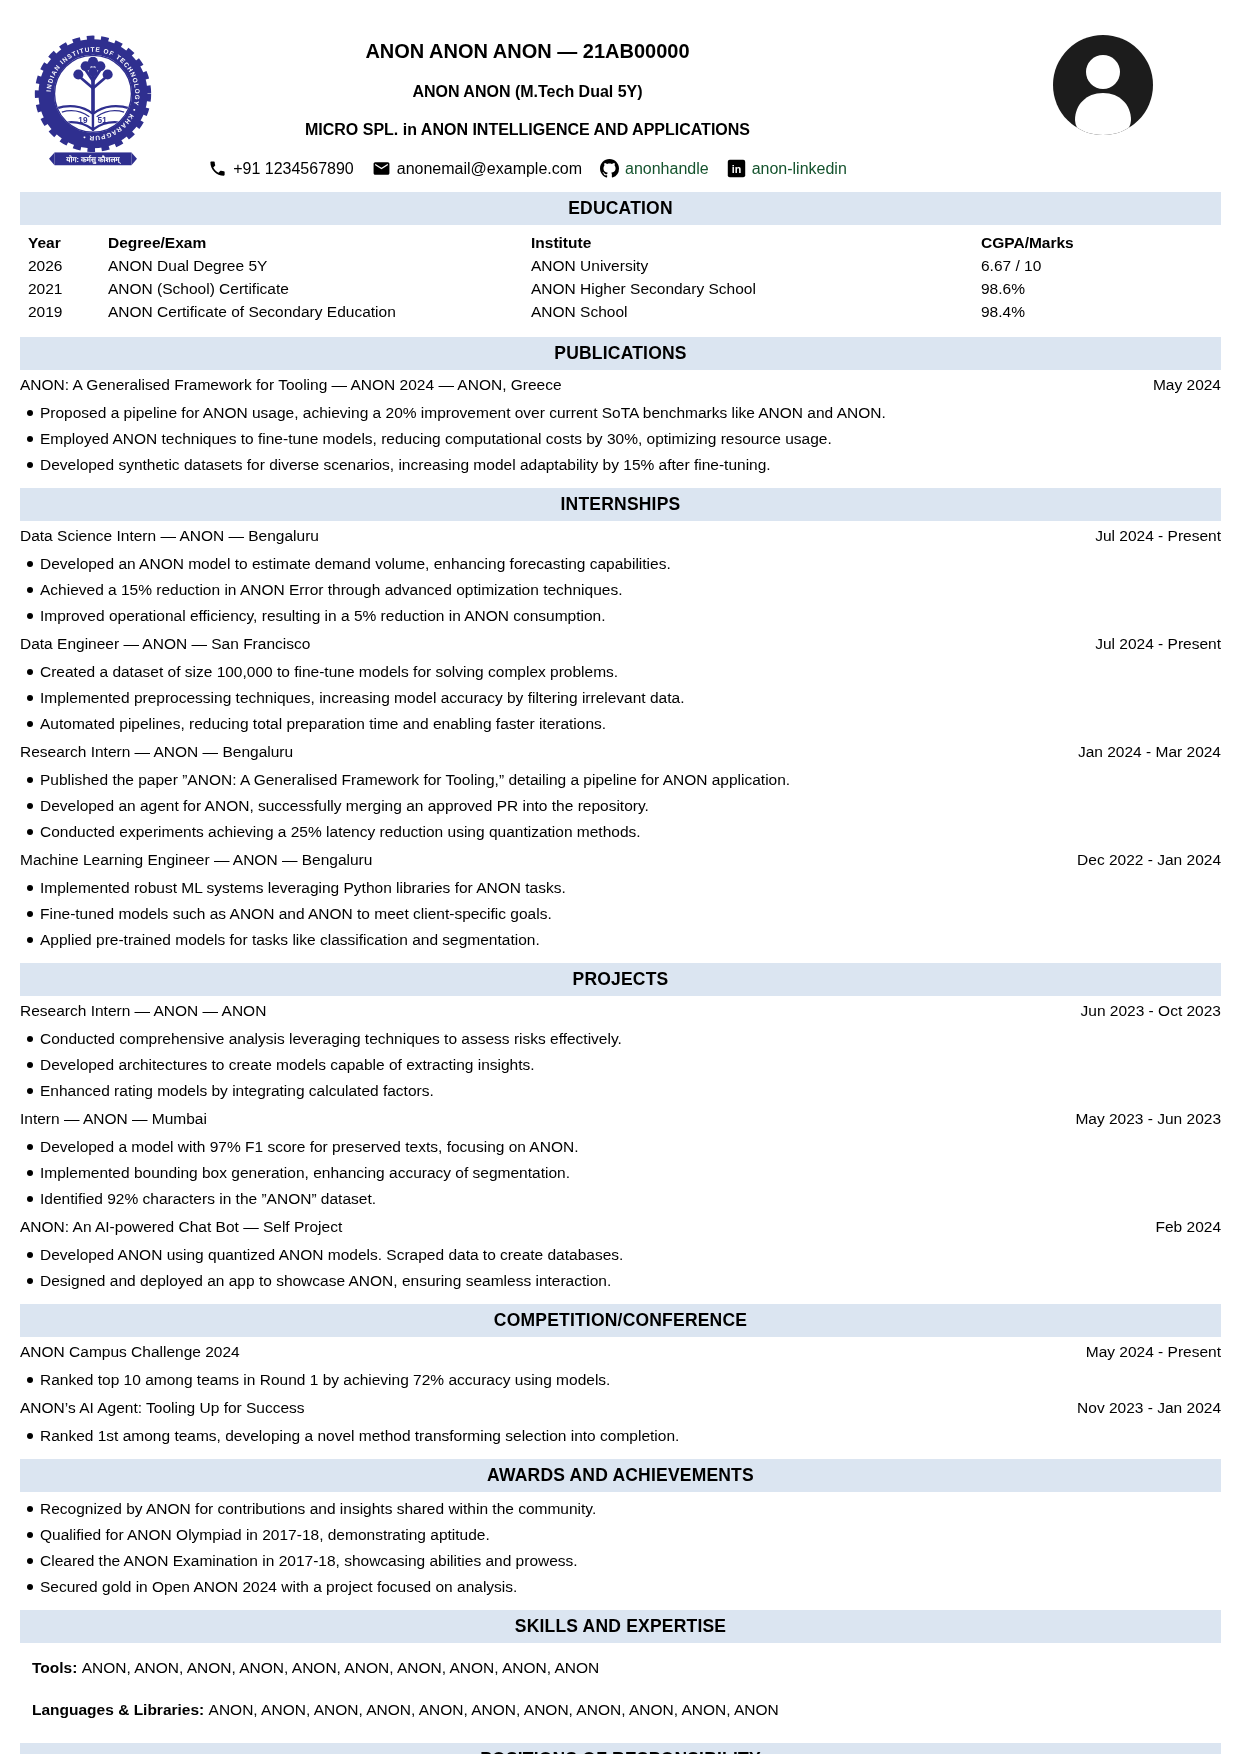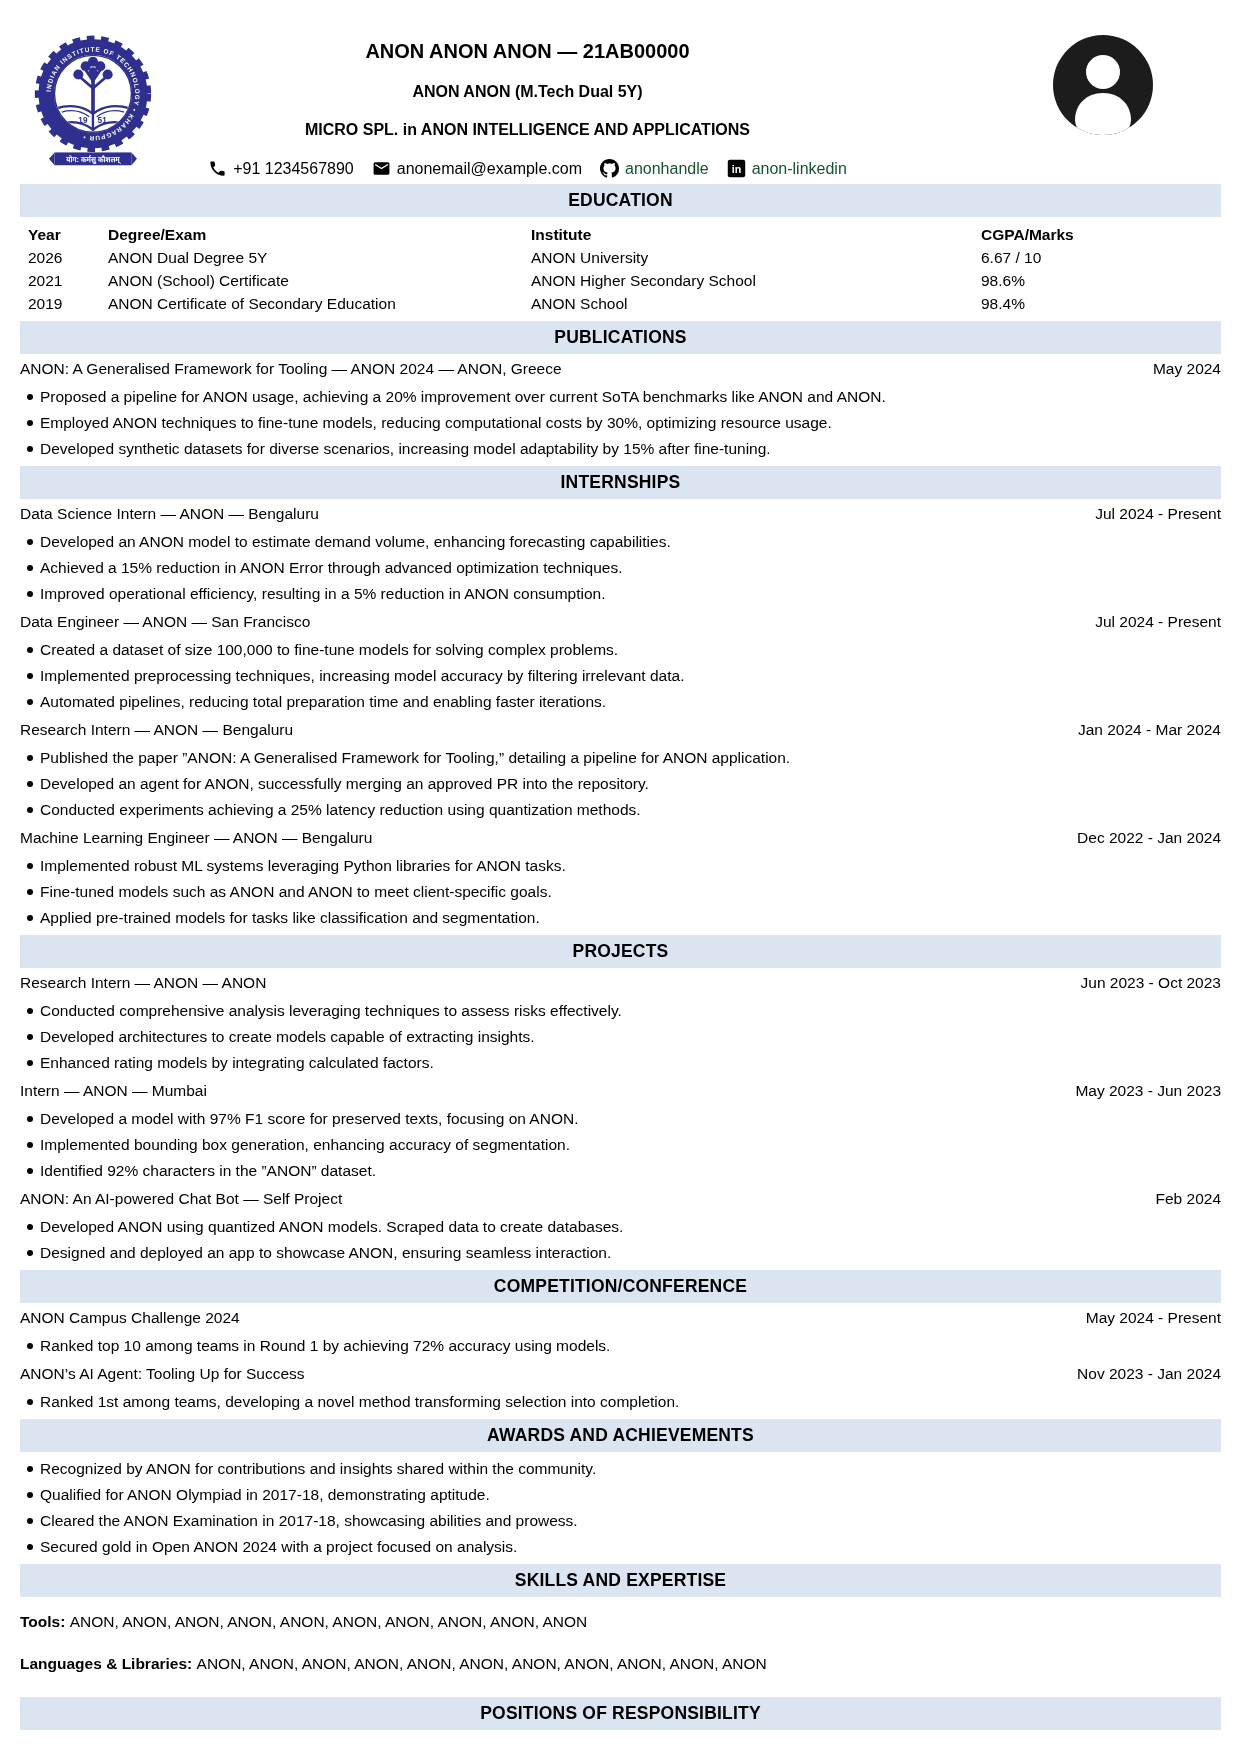--- a/index.html
+++ b/index.html
@@ -17,40 +17,40 @@
   .contact-row{margin-top:12px;font-size:16px;display:flex;justify-content:center;align-items:center;gap:10px;white-space:nowrap;}
   .contact-item{display:inline-flex;align-items:flex-end;gap:6px;}
   .contact-item + .contact-item{margin-left:8px;}
   .contact-icon{width:19px;height:19px;display:inline-block;vertical-align:middle;}
   a.link{color:#14532d;text-decoration:none;}
   .avatar-box{width:100px;flex:0 0 100px;margin-top:9px;}
   
   .content{padding:0 20px;}
   .section-band{
     background:#dbe5f1;text-align:center;font-weight:bold;font-size:17.5px;
-    padding:6px 0;margin-top:6px;letter-spacing:.2px;
+    padding:6px 0;margin-top:14px;letter-spacing:.2px;
   }
   
   .edu-table{display:grid;grid-template-columns:80px 423px 450px 1fr;padding:6px 8px 0;font-size:15.5px;}
   .edu-cell{line-height:21px;padding:1px 0;}
   .edu-head{font-weight:bold;}
   
   .entry-head{display:flex;justify-content:space-between;font-weight:normal;font-size:15.5px;margin-top:4px;line-height:22px;}
   .entry-title{text-align:left;}
   .entry-date{text-align:right;white-space:nowrap;}
   ul.bullets{list-style:none;margin:2px 0 2px;padding:0;}
   li.bullet{
     position:relative;padding-left:20px;margin:8px 0;font-size:15.5px;line-height:18px;
   }
   li.bullet::before{
     content:"";position:absolute;left:7px;top:6px;width:6px;height:6px;border-radius:50%;background:#000;
   }
   .gap-top{margin-top:24px;}
   
-  .skill-line{font-size:15.5px;margin:16px 0 24px;}
+  .skill-line{font-size:15.5px;margin:16px 12px 24px;}
   .skill-label{font-weight:bold;}
 </style>
 </head>
 <body>
 
 <div class="page">
 
   <div class="header">
 
     <div class="logo-box">

